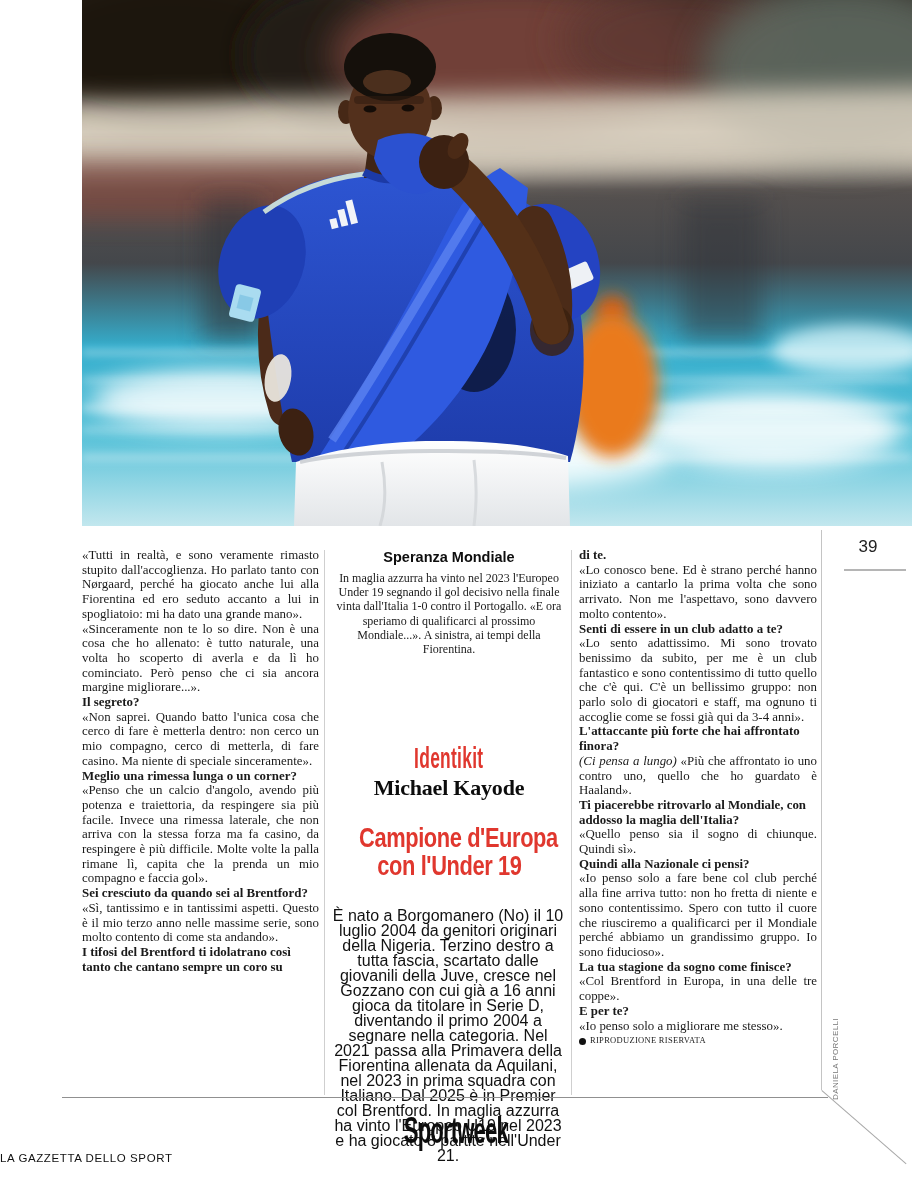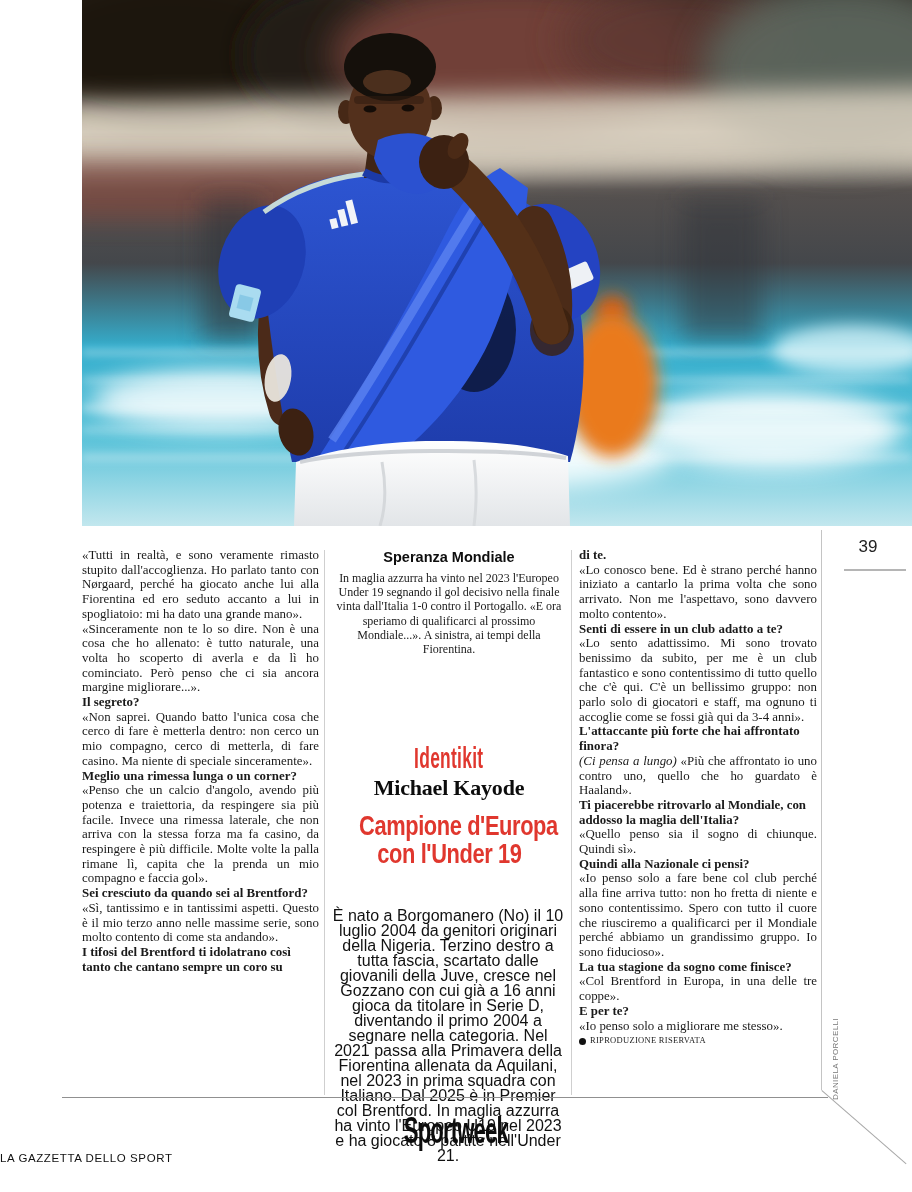--- a/index.html
+++ b/index.html
@@ -32,21 +32,21 @@
   
   .caption { position:absolute; left:331px; top:549px; width:236px; text-align:center; }
   .caption-title { font-family:"Liberation Sans", sans-serif; font-weight:700; font-size:14.5px; margin:0 0 6px 0; color:#0d0d0d;}
   .caption-body { font-size:12px; line-height:14.2px; margin:0; }
 
   .identikit { position:absolute; left:331px; top:744px; width:236px; text-align:center; }
   .idk-label { display:inline-block; font-family:"Liberation Sans", sans-serif; font-weight:700;
                font-size:30px; transform:scaleX(0.58); letter-spacing:0.5px; line-height:28px; }
   .idk-name  { font-family:"Liberation Serif", serif; font-weight:700; font-size:22px; line-height:24px;
                margin-top:4px; color:#0c0c0c; letter-spacing:-0.2px; }
-  .idk-title { margin-top:12px; font-family:"Liberation Sans", sans-serif; font-weight:700;
+  .idk-title { margin-top:24px; font-family:"Liberation Sans", sans-serif; font-weight:700;
                font-size:28px; line-height:28px; letter-spacing:-0.5px; }
   .idk-title span { display:inline-block; transform:scaleX(0.78); white-space:nowrap; }
 
   .bio { position:absolute; left:330px; top:908px; width:236px; text-align:center;
          font-family:"Liberation Sans", sans-serif; font-size:16px; line-height:15px; color:#111; }
 
   
   .signoff { margin-top:4px; font-family:"Liberation Serif", serif; font-size:8.5px;
              letter-spacing:0.3px; color:#222; text-align:left; }
   .dot { display:inline-block; width:7px; height:7px; background:#111; border-radius:50%;

